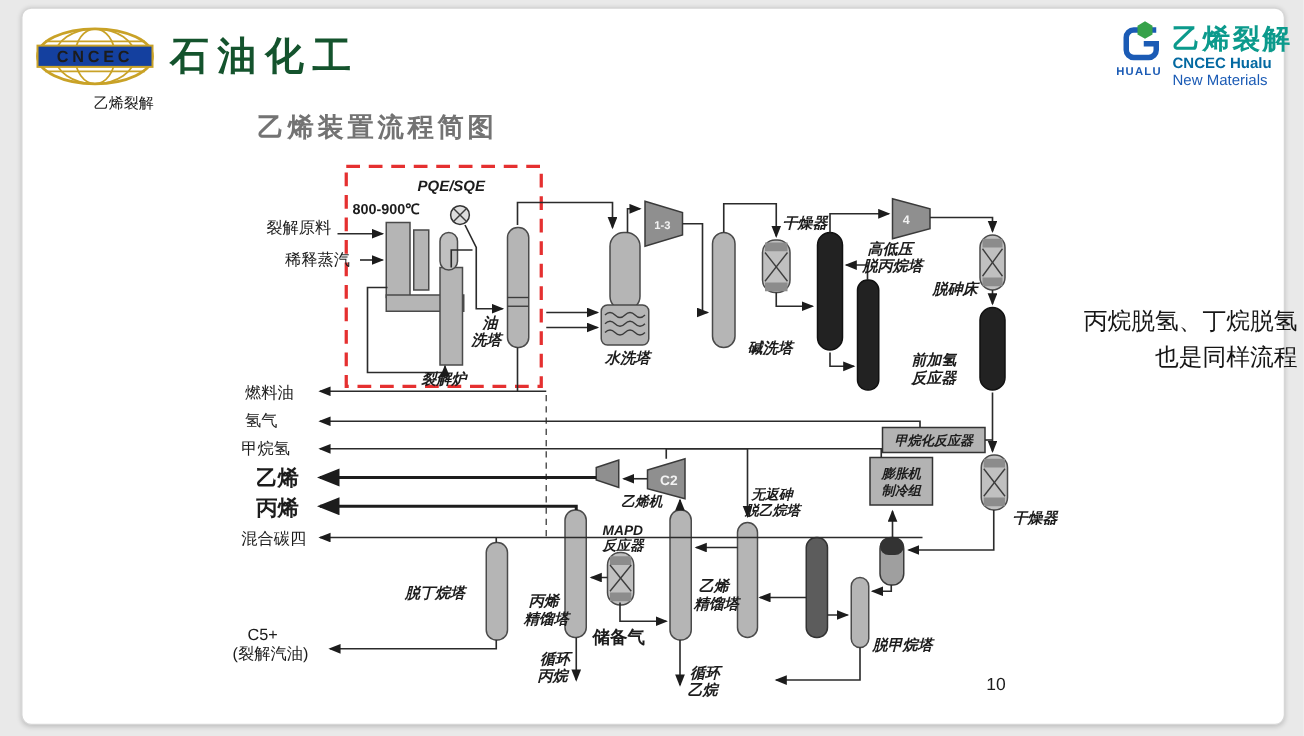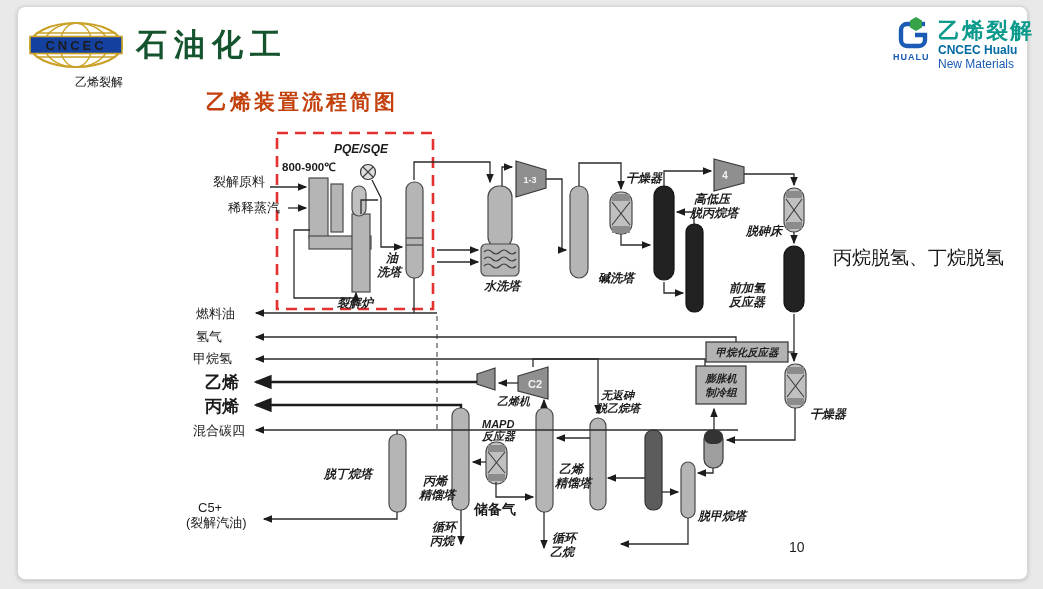--- a/index.html
+++ b/index.html
@@ -12,25 +12,25 @@
     background:#ffffff;border:1px solid #d6d6d6;border-radius:8px;
     box-shadow:0 1px 4px rgba(0,0,0,.18);
   }
   .abs{position:absolute;}
   .brand-left-title{
     left:136px;top:24px;font-size:31px;font-weight:700;color:#14532d;
     letter-spacing:7px;font-family:"DejaVu Serif","Liberation Serif",serif;
   }
   .section-label{left:75px;top:74px;font-size:12px;color:#161616;}
   .diagram-title{
-    left:206px;top:88px;font-size:21px;font-weight:700;color:#c2410c;
+    left:206px;top:88px;font-size:21px;font-weight:700;color:#737373;
     letter-spacing:3px;font-family:"DejaVu Serif","Liberation Serif",serif;
   }
   .side-note{
-    left:833px;top:243px;width:205px;font-size:19px;line-height:29px;color:#161616;
+    left:833px;top:243px;width:205px;font-size:19px;line-height:29px;color:#161616;text-align:right;
   }
   .hualu-cn{left:938px;top:16px;font-size:22px;font-weight:700;color:#0b9a8c;letter-spacing:2px;}
   .hualu-en1{left:938px;top:43px;font-size:12px;font-weight:700;color:#0369a1;}
   .hualu-en2{left:938px;top:57px;font-size:12px;color:#1b5bb5;text-align:center;}
   .hualu-word{left:893px;top:52px;font-size:9px;font-weight:700;color:#1b5bb5;letter-spacing:1px;}
   svg.overlay{position:absolute;left:0;top:0;}
   svg text{font-family:"Liberation Sans",sans-serif;fill:#1c1c1c;}
   .lb{font-style:italic;font-weight:700;font-size:12px;}
   .lb-s{font-style:italic;font-weight:700;font-size:11px;}
   .prod{font-size:13px;}
@@ -70,20 +70,21 @@
 <div class="abs hualu-word">HUALU</div>
 <div class="abs hualu-cn">乙烯裂解</div>
 <div class="abs hualu-en1">CNCEC Hualu</div>
 <div class="abs hualu-en2">New Materials</div>
 
 <div class="abs section-label">乙烯裂解</div>
 <div class="abs diagram-title">乙烯装置流程简图</div>
 
 <div class="abs side-note">
   <div>丙烷脱氢、丁烷脱氢</div>
+  <div>也是同样流程</div>
 </div>
 
 <svg class="overlay" width="1043" height="589" viewBox="0 0 1043 589">
   <defs>
     <marker id="m" markerWidth="9" markerHeight="8" refX="6.5" refY="3" orient="auto">
       <path d="M0,0 L7.5,3 L0,6 Z" fill="#1c1c1c"></path>
     </marker>
   </defs>
 
   <rect x="277" y="133" width="156" height="176" fill="none" stroke="#e53030" stroke-width="2.6" stroke-dasharray="11,7"></rect>

